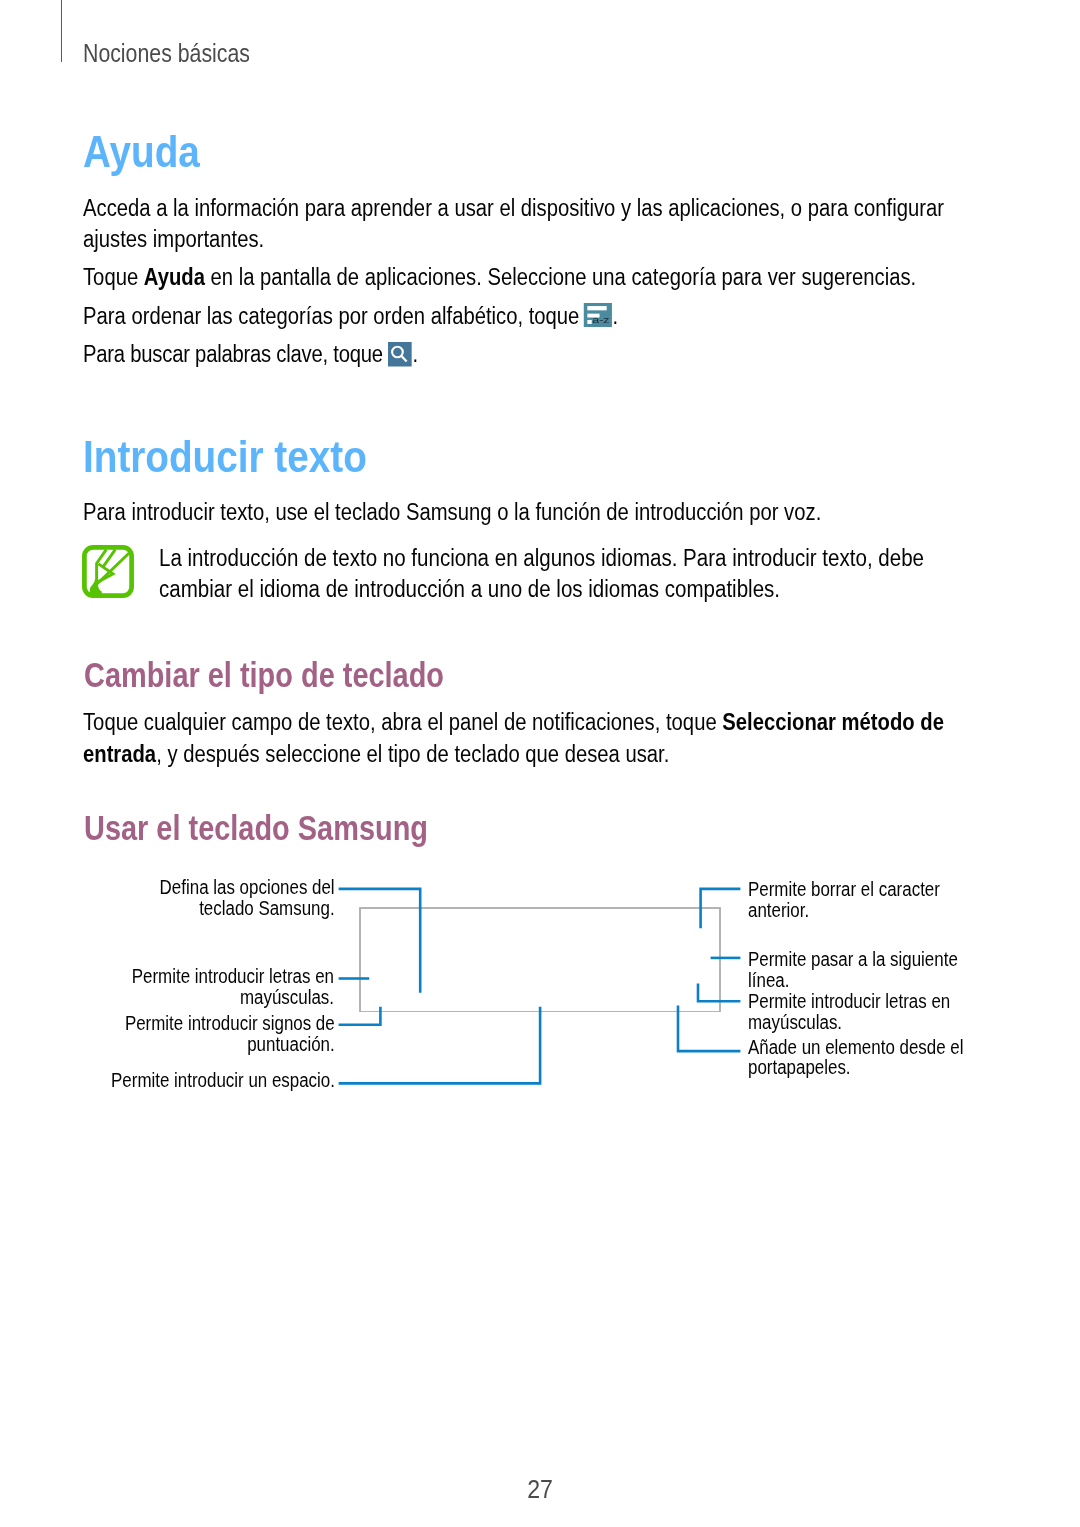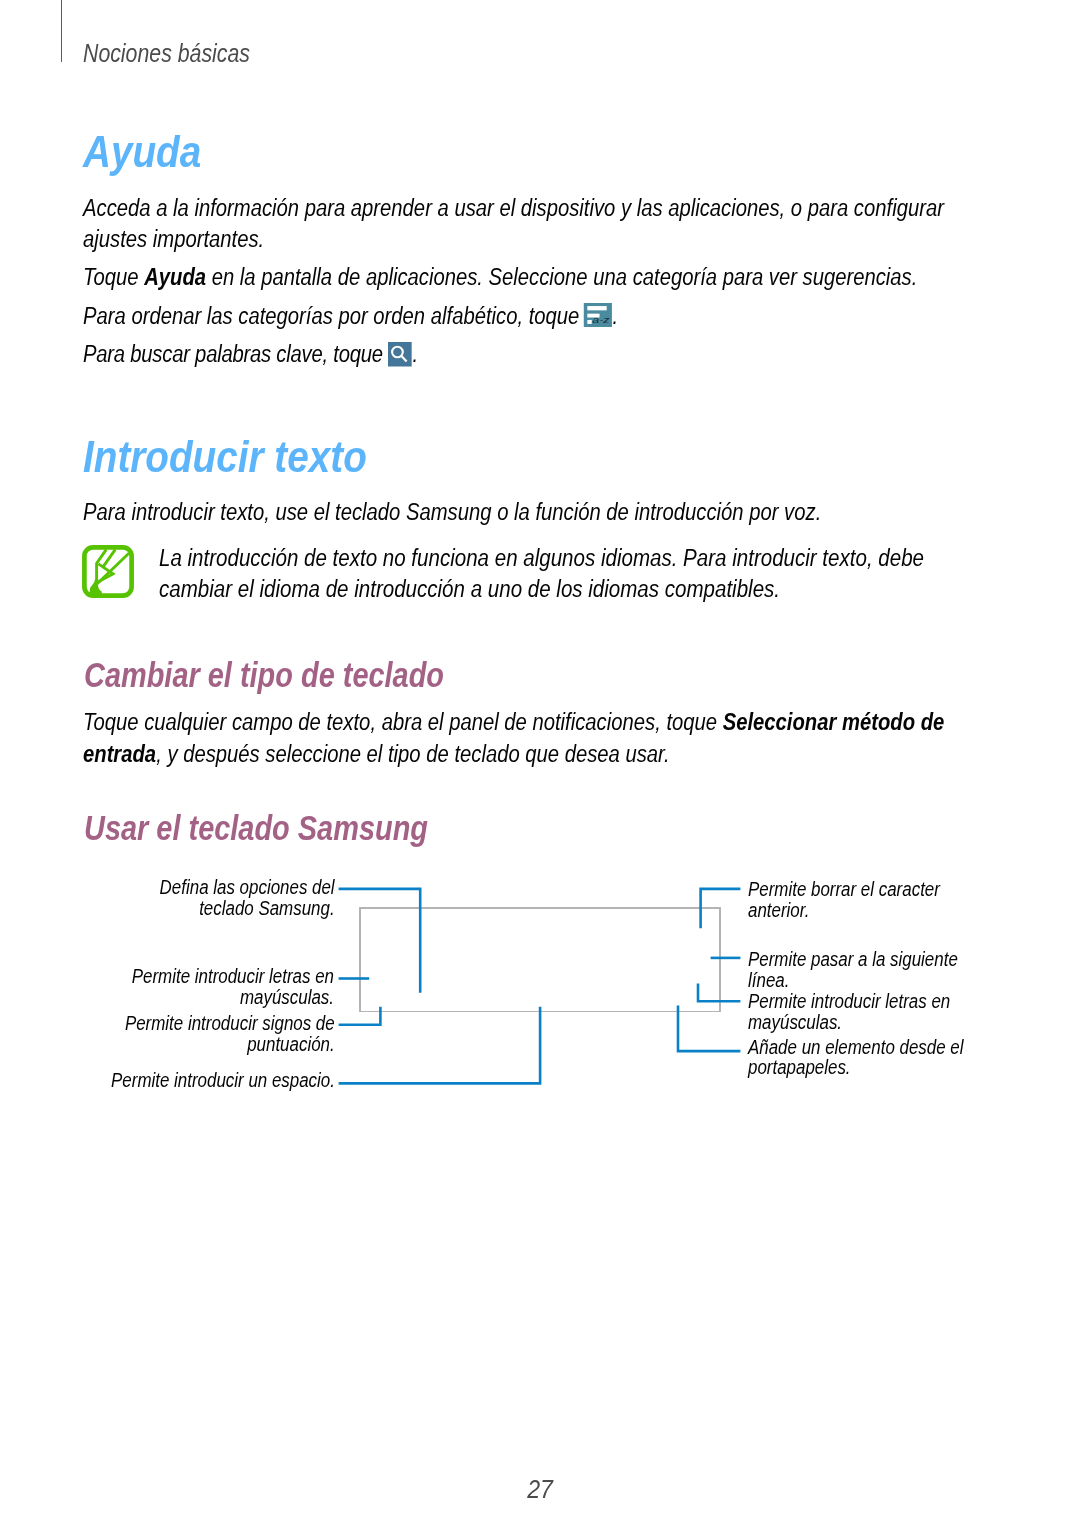--- a/index.html
+++ b/index.html
@@ -1,18 +1,18 @@
 <!DOCTYPE html>
 <html><head>
 <meta charset="utf-8">
 <style>
   html,body{margin:0;padding:0;}
   body{width:1080px;height:1527px;background:#ffffff;position:relative;overflow:hidden;
        font-family:"Liberation Sans",sans-serif;color:#050505;}
-  .page{position:absolute;left:0;top:0;width:1080px;height:1527px;font-style:italic;}
+  .page{position:absolute;left:0;top:0;width:1080px;height:1527px;}
 
   
   #runrule{position:absolute;left:60.5px;top:-2px;width:1.4px;height:64px;background:#5b5b5d;}
   #runhead{position:absolute;left:83px;top:41px;font-size:25.7px;line-height:25.7px;color:#4b4b4d;
            transform:scaleX(.829);transform-origin:0 0;white-space:nowrap;}
 
   
   .h1{position:absolute;left:83px;margin:0;font-weight:bold;font-size:45px;line-height:45px;
       color:#5cb5fa;white-space:nowrap;transform:scaleX(.860);transform-origin:0 0;}
   .h2{position:absolute;left:83.5px;margin:0;font-weight:bold;font-size:34.4px;line-height:34.4px;

